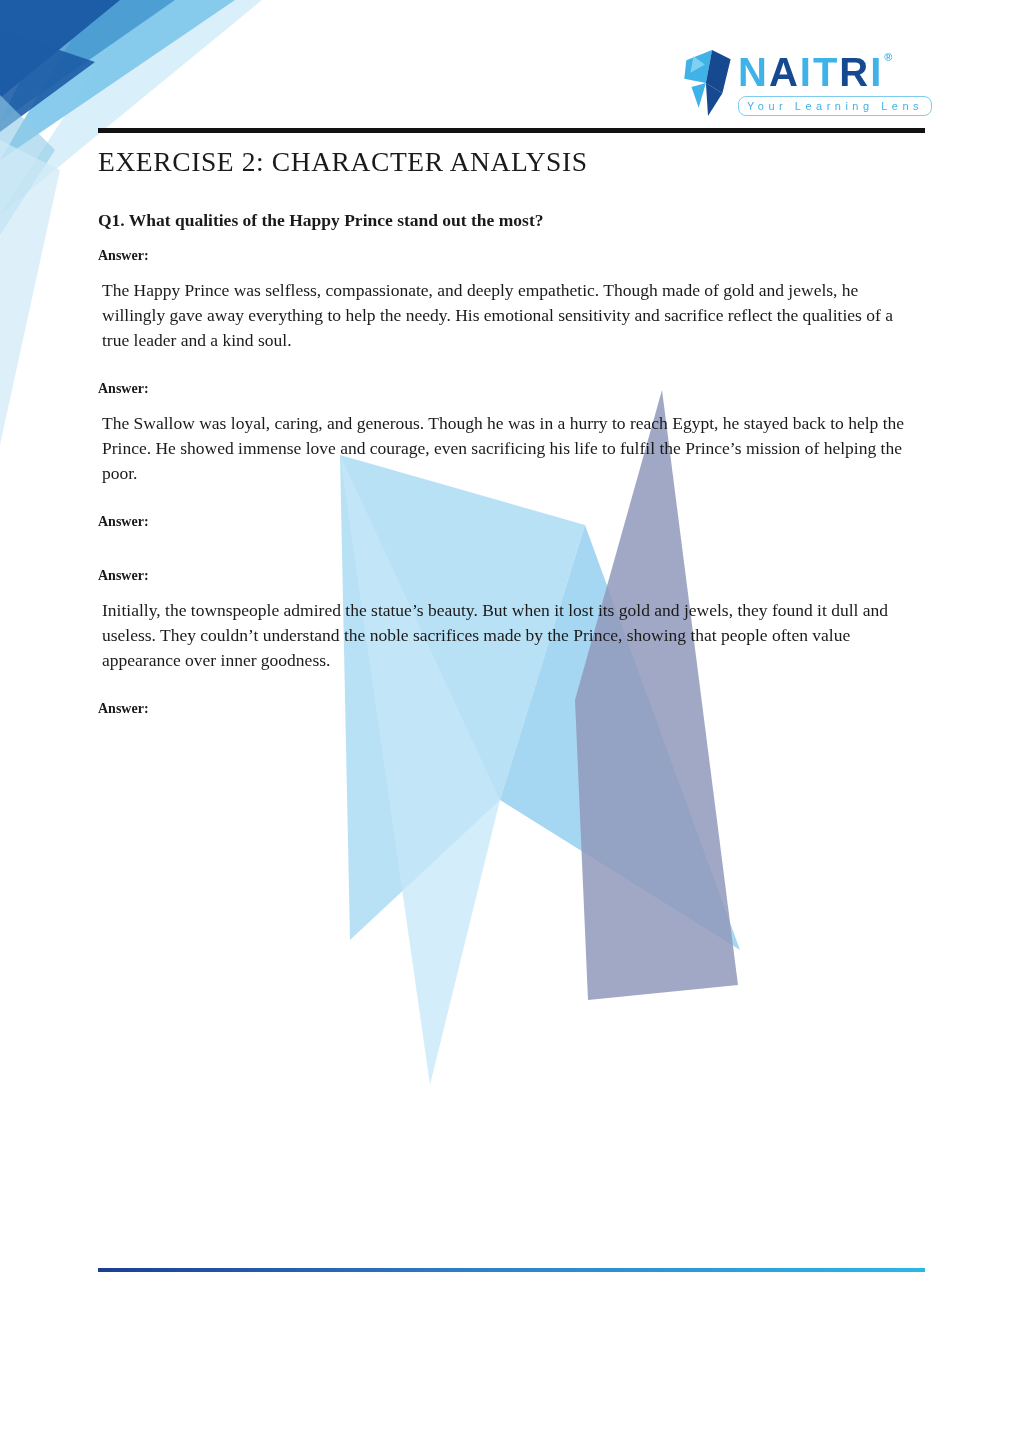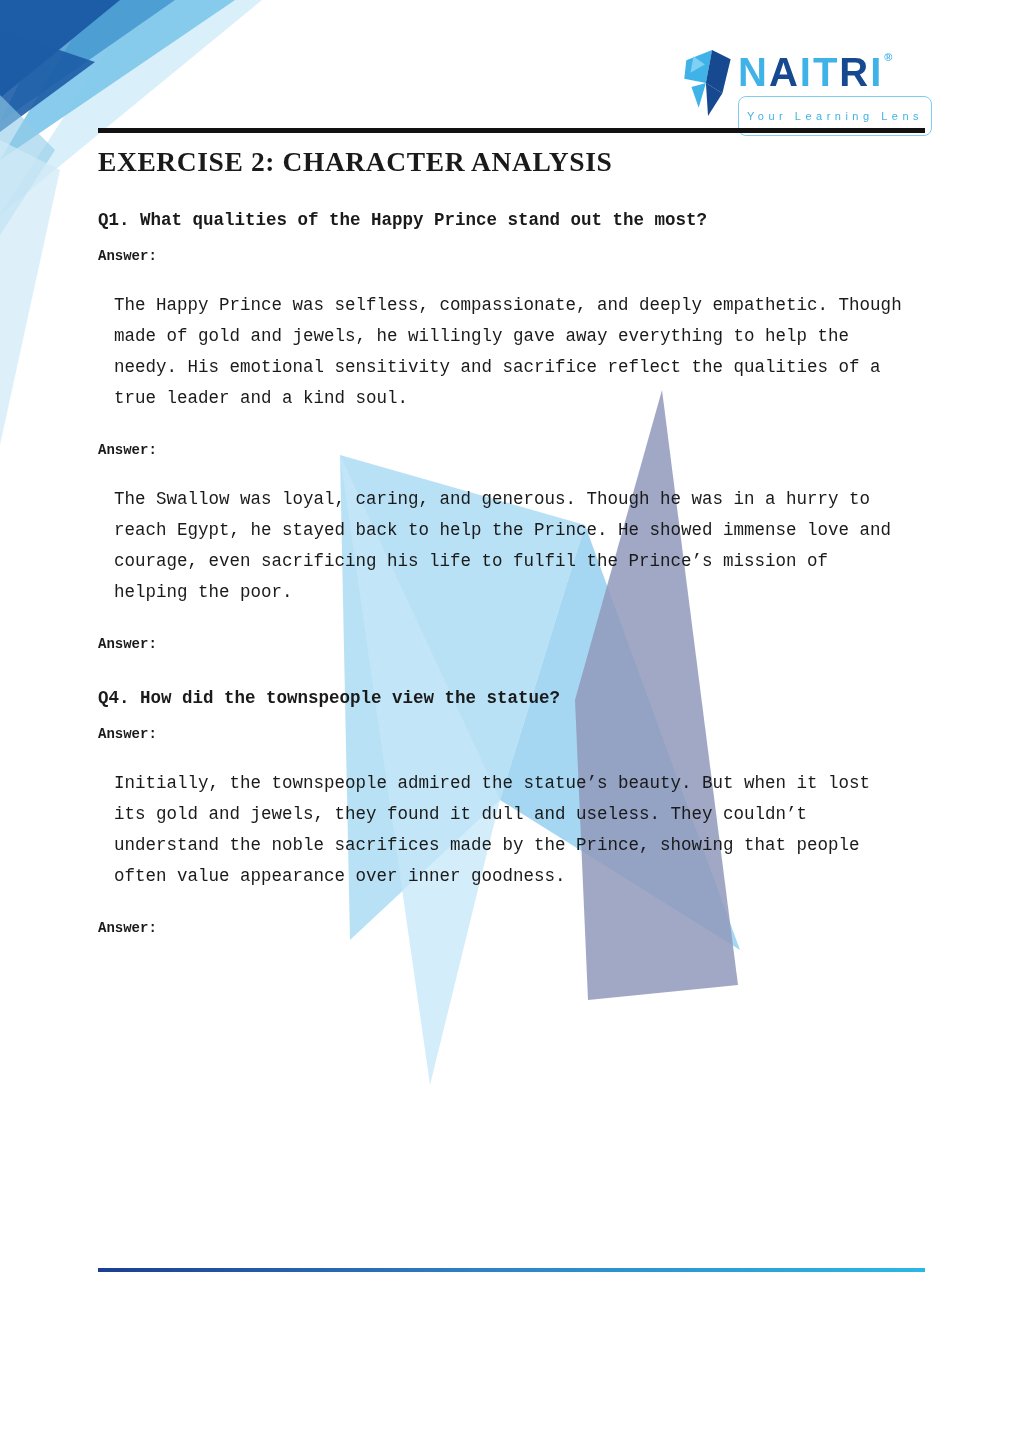--- a/index.html
+++ b/index.html
@@ -13,35 +13,35 @@
   
   .logo{position:absolute;top:50px;left:684px;width:246px;height:78px;display:flex;align-items:flex-start;}
   .logo-icon{width:50px;height:68px;margin-right:4px;flex:0 0 auto;}
   .logo-text{display:flex;flex-direction:column;}
   .brand-row{display:flex;align-items:flex-start;font-family:"Liberation Sans",sans-serif;
     font-weight:bold;font-size:40px;line-height:44px;letter-spacing:2px;}
   .brand-row .lt{color:#3fb2e8;}
   .brand-row .dk{color:#16498f;}
   .reg{font-size:11px;line-height:11px;color:#3fb2e8;margin-left:1px;margin-top:2px;letter-spacing:0;}
   .tagline-box{
-    border:1.5px solid #7fcdf0;border-radius:8px;padding:13px 8px;margin-top:2px;
+    border:1.5px solid #7fcdf0;border-radius:8px;padding:3px 8px;margin-top:2px;
     font-family:"Liberation Sans",sans-serif;font-size:11px;letter-spacing:4.5px;
     color:#3fb2e8;white-space:nowrap;text-align:center;
   }
   
   .header-rule{position:absolute;left:98px;top:128px;width:827px;height:5px;background:#121212;}
   .footer-rule{position:absolute;left:98px;top:1268px;width:827px;height:4px;
     background:linear-gradient(90deg,#1b3e92 0%,#2f7fc4 45%,#2bb7e6 100%);}
   
   .content{position:absolute;left:98px;top:142px;width:830px;z-index:2;}
-  .page-title{font-size:27.5px;font-weight:bold;letter-spacing:.6px;margin:0 0 20px 0;line-height:40px;}
-  .qa-block{margin:0 0 18px 0;font-family:Liberation Mono, monospace;}
+  .page-title{font-size:27.5px;font-weight:normal;letter-spacing:.6px;margin:0 0 20px 0;line-height:40px;}
+  .qa-block{margin:0 0 18px 0;}
   .q-heading{font-size:17.5px;font-weight:bold;line-height:36px;margin:0;}
   .answer-label{font-size:14px;font-weight:bold;line-height:36px;margin:0;}
-  .answer-text{font-size:17.5px;line-height:31px;margin:16px;}
+  .answer-text{font-size:17.5px;line-height:25px;margin:4px;}
 </style>
 </head>
 <body>
 
 <svg class="corner-decor" viewBox="0 0 280 460" xmlns="http://www.w3.org/2000/svg">
   <polygon points="140,0 262,0 0,215" fill="#d2ecf8" opacity="0.85"></polygon>
   <polygon points="95,0 235,0 0,160" fill="#7cc5ea" opacity="0.9"></polygon>
   <polygon points="60,0 175,0 0,122" fill="#3f92cc" opacity="0.8"></polygon>
   <polygon points="0,0 120,0 0,98" fill="#1d5ca6"></polygon>
   <polygon points="0,30 95,62 0,132" fill="#1d5ca6" opacity="0.9"></polygon>
@@ -92,21 +92,20 @@
   <div class="qa-block">
     <p class="answer-label">Answer:</p>
     <p class="answer-text">The Swallow was loyal, caring, and generous. Though he was in a hurry to reach Egypt, he stayed back to help the Prince. He showed immense love and courage, even sacrificing his life to fulfil the Prince’s mission of helping the poor.</p>
   </div>
 
   <div class="qa-block">
     <p class="answer-label">Answer:</p>
   </div>
 
   <div class="qa-block">
-    <p class="q-heading">Q4. How did the townspeople view the statue?</p>
     <p class="answer-label">Answer:</p>
     <p class="answer-text">Initially, the townspeople admired the statue’s beauty. But when it lost its gold and jewels, they found it dull and useless. They couldn’t understand the noble sacrifices made by the Prince, showing that people often value appearance over inner goodness.</p>
   </div>
 
   <div class="qa-block">
     <p class="answer-label">Answer:</p>
   </div>
 </div>
 
 <div class="footer-rule"></div>

